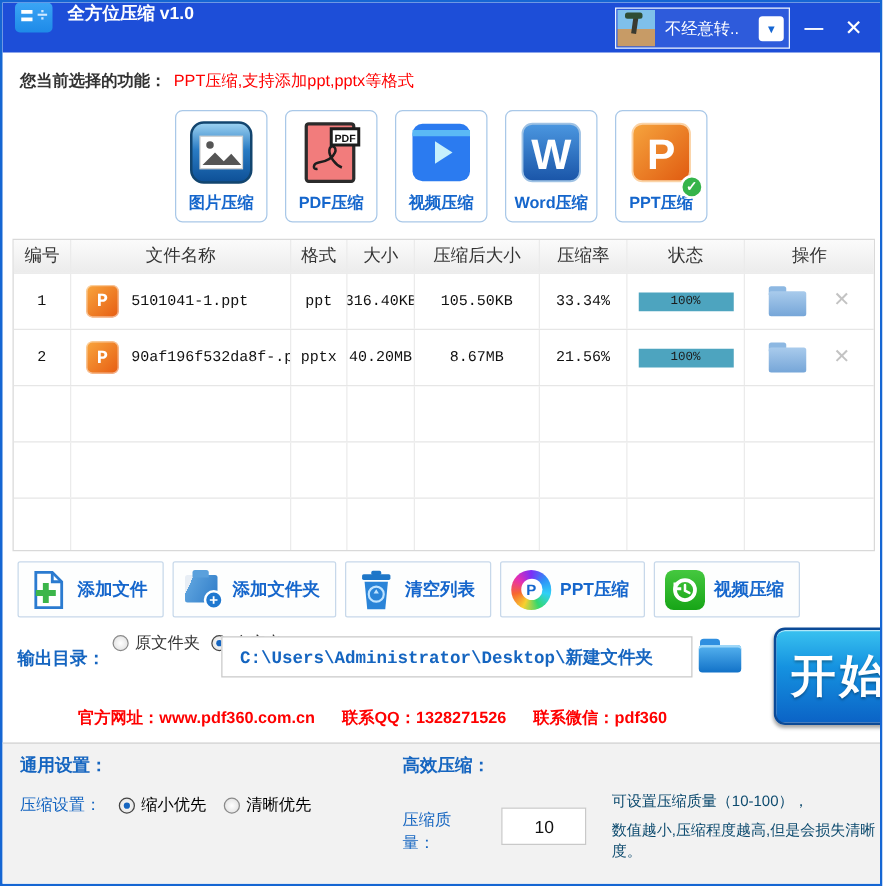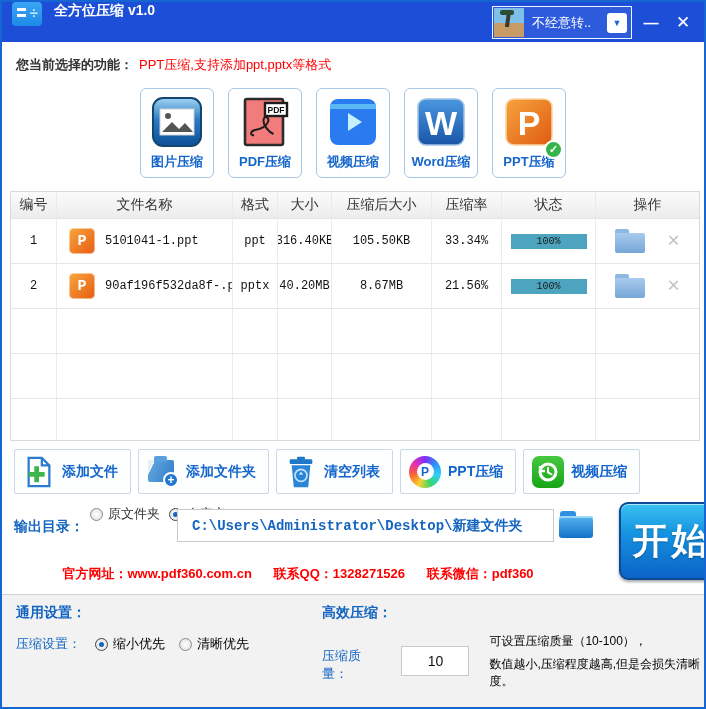--- a/index.html
+++ b/index.html
@@ -145,21 +145,21 @@
   .set-title{ position:absolute; color:#1565c0; font-size:14px; font-weight:bold; }
   .t-general{ left:14px; top:9px; } .t-high{ left:320px; top:9px; }
   .set-row{ position:absolute; display:flex; align-items:center; font-size:13px; }
   .r-compress{ left:14px; top:40px; gap:14px; }
   .set-lbl{ color:#1565c0; }
   .r-quality{ left:320px; top:36px; gap:20px; align-items:center; }
   .quality-input{
     width:68px; height:30px; border:1px solid #c9c9c9; background:#fff; text-align:center;
     font-size:14px; color:#111; font-family:"Liberation Sans", sans-serif; outline:none;
   }
-  .hints{ display:flex; flex-direction:column; gap:6px; color:#000000; font-size:12px; padding-top:2px; }
+  .hints{ display:flex; flex-direction:column; gap:6px; color:#0c4a6e; font-size:12px; padding-top:2px; }
   .r-quality .set-lbl{ padding-top:8px; }
 
   svg text{ font-family:"Liberation Sans", sans-serif; }
 </style>
 </head>
 <body>
 
 <div class="window">
 
   <div class="titlebar">

